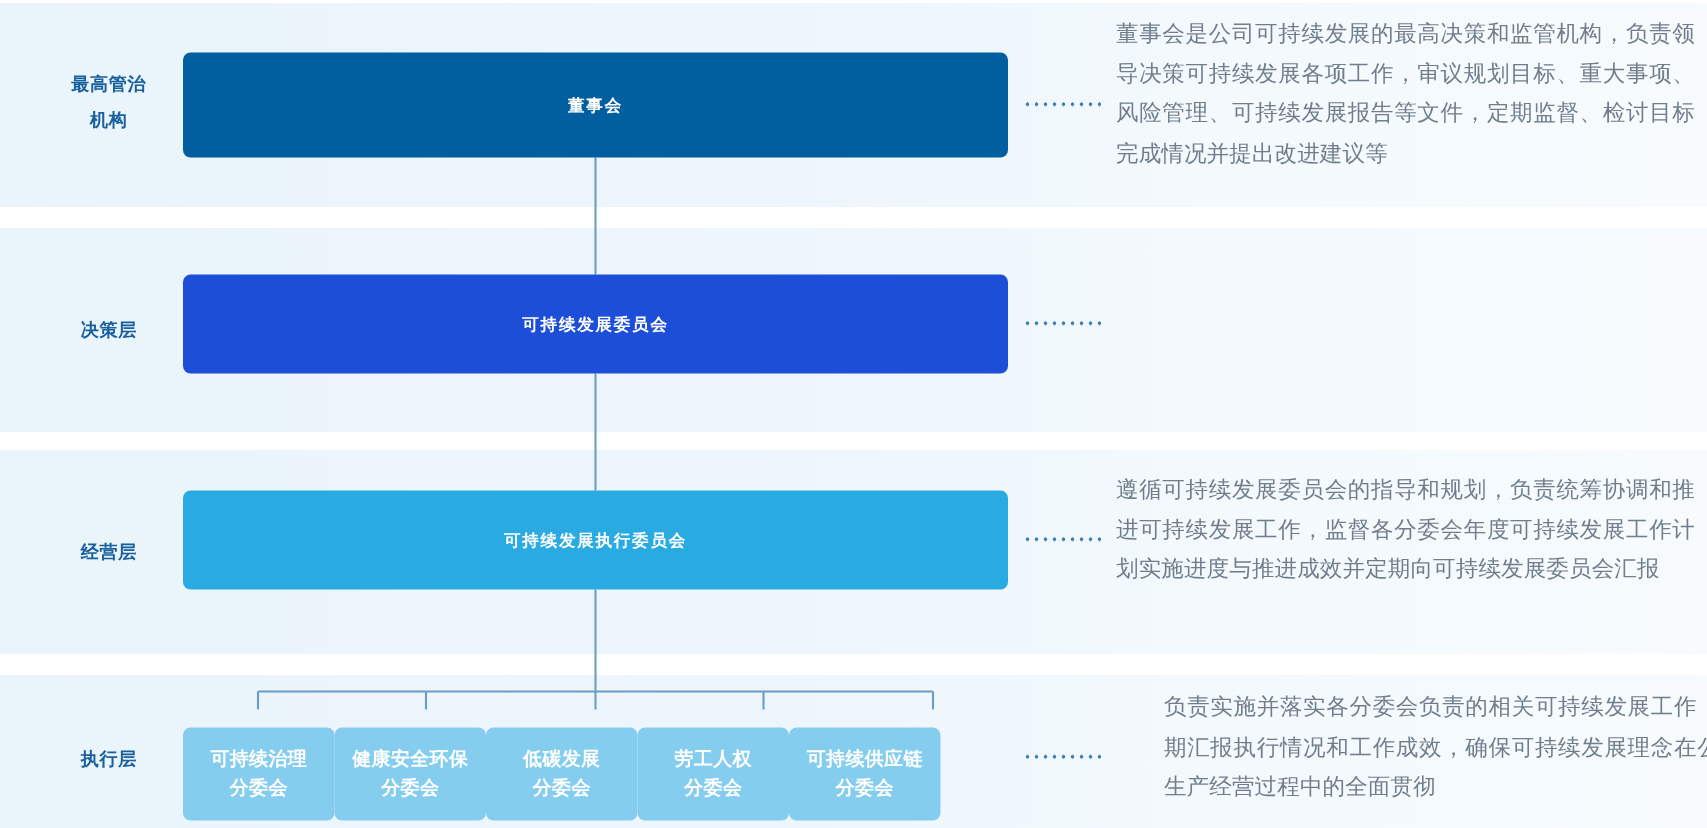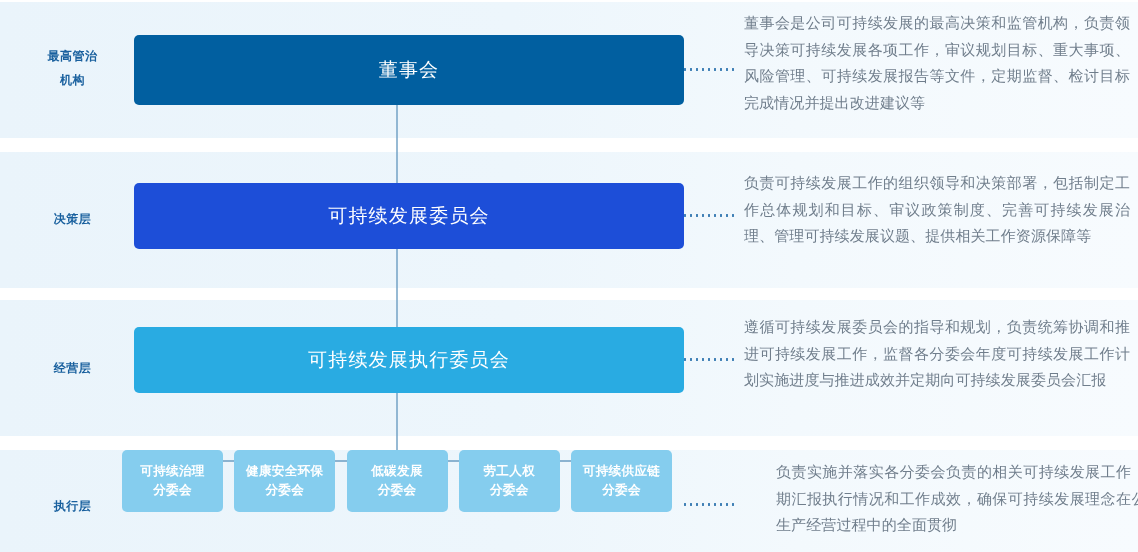--- a/index.html
+++ b/index.html
@@ -38,60 +38,59 @@
     width: 112px;
     text-align: center;
     color: #19609e;
     font-size: 12px;
     font-weight: bold;
     line-height: 24px;
     letter-spacing: 0.5px;
     padding-left: 33px;
   }
   .layer-label.l1 { top: 44px; }
-  .layer-label.l2 { top: 208px; font-family: Liberation Mono, monospace; }
+  .layer-label.l2 { top: 208px; }
   .layer-label.l3 { top: 356px; }
   .layer-label.l4 { top: 494px; }
 
   
   .connector-layer {
     position: absolute;
     left: 0; top: 0;
     width: 1138px; height: 552px;
     pointer-events: none;
   }
 
   
   .node {
     position: absolute;
     left: 122px;
     width: 550px;
     border-radius: 5px;
     color: #ffffff;
-    font-size: 19px;
-    font-weight: normal;
+    font-size: 11px;
+    font-weight: bold;
     letter-spacing: 1.2px;
     display: flex;
     align-items: center;
     justify-content: center;
-    margin-left: 12px;
   }
   .node.n1 { top: 35px;  height: 70px; background: #015fa0; }
   .node.n2 { top: 183px; height: 66px; background: #1d4ed8; }
   .node.n3 { top: 327px; height: 66px; background: #29abe2; text-align: right; }
 
   
   .subrow {
     position: absolute;
     left: 122px;
-    top: 450px;
+    top: 485px;
     width: 550px;
     height: 62px;
     display: flex;
-    justify-content: space-between;
+    justify-content: flex-start;
   }
   .sub-node {
     width: 101px;
     height: 62px;
     border-radius: 5px;
     background: #85cdee;
     color: #ffffff;
     font-size: 12.6px;
     font-weight: bold;
     line-height: 19px;
@@ -195,17 +194,16 @@
       <span>分委会</span>
     </div>
   </div>
 
   <div class="leader d1"></div>
   <div class="leader d2"></div>
   <div class="leader d3"></div>
   <div class="leader d4"></div>
 
   <div class="desc p1">董事会是公司可持续发展的最高决策和监管机构，负责领导决策可持续发展各项工作，审议规划目标、重大事项、风险管理、可持续发展报告等文件，定期监督、检讨目标完成情况并提出改进建议等</div>
-  <div class="desc p2">负责可持续发展工作的组织领导和决策部署，包括制定工作总体规划和目标、审议政策制度、完善可持续发展治理、管理可持续发展议题、提供相关工作资源保障等</div>
   <div class="desc p3">遵循可持续发展委员会的指导和规划，负责统筹协调和推进可持续发展工作，监督各分委会年度可持续发展工作计划实施进度与推进成效并定期向可持续发展委员会汇报</div>
   <div class="desc p4">负责实施并落实各分委会负责的相关可持续发展工作，定期汇报执行情况和工作成效，确保可持续发展理念在公司生产经营过程中的全面贯彻</div>
 
 </div>
 
 </body></html>

